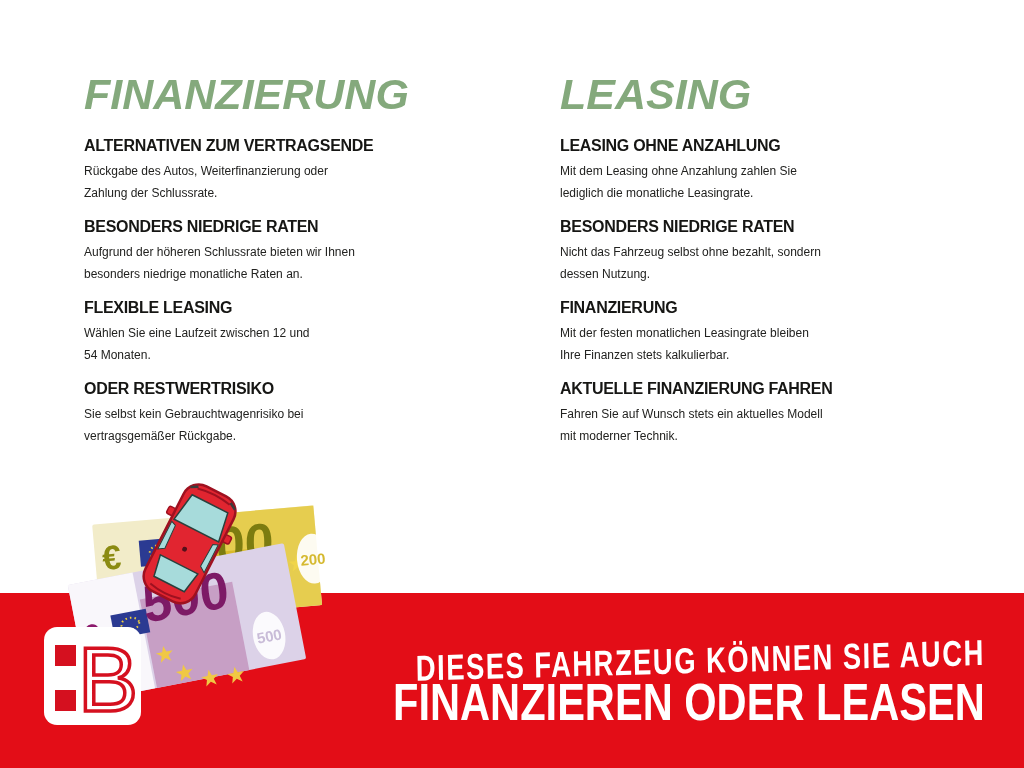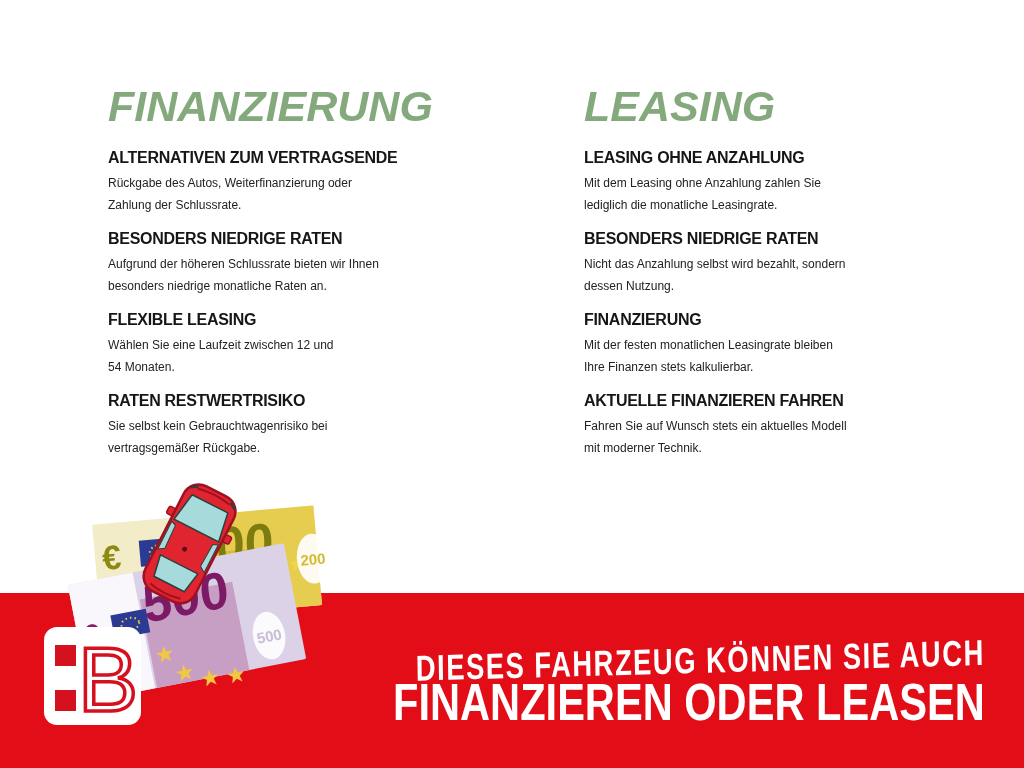--- a/index.html
+++ b/index.html
@@ -1,21 +1,21 @@
 <!DOCTYPE html>
 <html><head>
 <meta charset="utf-8">
 <style>
   html,body { margin:0; padding:0; background:#fff; }
   .stage {
     position:relative; width:1024px; height:768px; overflow:hidden;
     background:#ffffff; font-family:"Liberation Sans", sans-serif;
   }
   
-  .col { position:absolute; top:82px;margin-left:24px; }
+  .col { position:absolute; top:70px; }
   .col-left  { left:84px;  width:470px; }
   .col-right { left:560px; width:454px; }
   .col h1 {
     margin:0 0 14px 0; font-size:43px; line-height:1.12;
     font-weight:bold; font-style:italic; letter-spacing:0;
     color:#84a97c;
   }
   .section { margin-bottom:9px; }
   .section h2 {
     margin:0; font-size:16px; line-height:27px; font-weight:bold;
@@ -60,45 +60,45 @@
       <h2>BESONDERS NIEDRIGE RATEN</h2>
       <p>Aufgrund der höheren Schlussrate bieten wir Ihnen
 besonders niedrige monatliche Raten an.</p>
     </div>
     <div class="section">
       <h2>FLEXIBLE LEASING</h2>
       <p>Wählen Sie eine Laufzeit zwischen 12 und
 54 Monaten.</p>
     </div>
     <div class="section">
-      <h2>RATEN RESTWERTRISIKO</h2>
+      <h2>ODER RESTWERTRISIKO</h2>
       <p>Sie selbst kein Gebrauchtwagenrisiko bei
 vertragsgemäßer Rückgabe.</p>
     </div>
   </section>
 
   <section class="col col-right">
     <h1>LEASING</h1>
     <div class="section">
       <h2>LEASING OHNE ANZAHLUNG</h2>
       <p>Mit dem Leasing ohne Anzahlung zahlen Sie
 lediglich die monatliche Leasingrate.</p>
     </div>
     <div class="section">
       <h2>BESONDERS NIEDRIGE RATEN</h2>
-      <p>Nicht das Anzahlung selbst wird bezahlt, sondern
+      <p>Nicht das Fahrzeug selbst ohne bezahlt, sondern
 dessen Nutzung.</p>
     </div>
     <div class="section">
       <h2>FINANZIERUNG</h2>
       <p>Mit der festen monatlichen Leasingrate bleiben
 Ihre Finanzen stets kalkulierbar.</p>
     </div>
     <div class="section">
-      <h2>AKTUELLE FINANZIEREN FAHREN</h2>
+      <h2>AKTUELLE FINANZIERUNG FAHREN</h2>
       <p>Fahren Sie auf Wunsch stets ein aktuelles Modell
 mit moderner Technik.</p>
     </div>
   </section>
 
   <div class="banner">
     <div class="banner-text">
       <div class="hand">DIESES FAHRZEUG KÖNNEN SIE AUCH</div>
       <div class="big">FINANZIEREN ODER LEASEN</div>
     </div>

